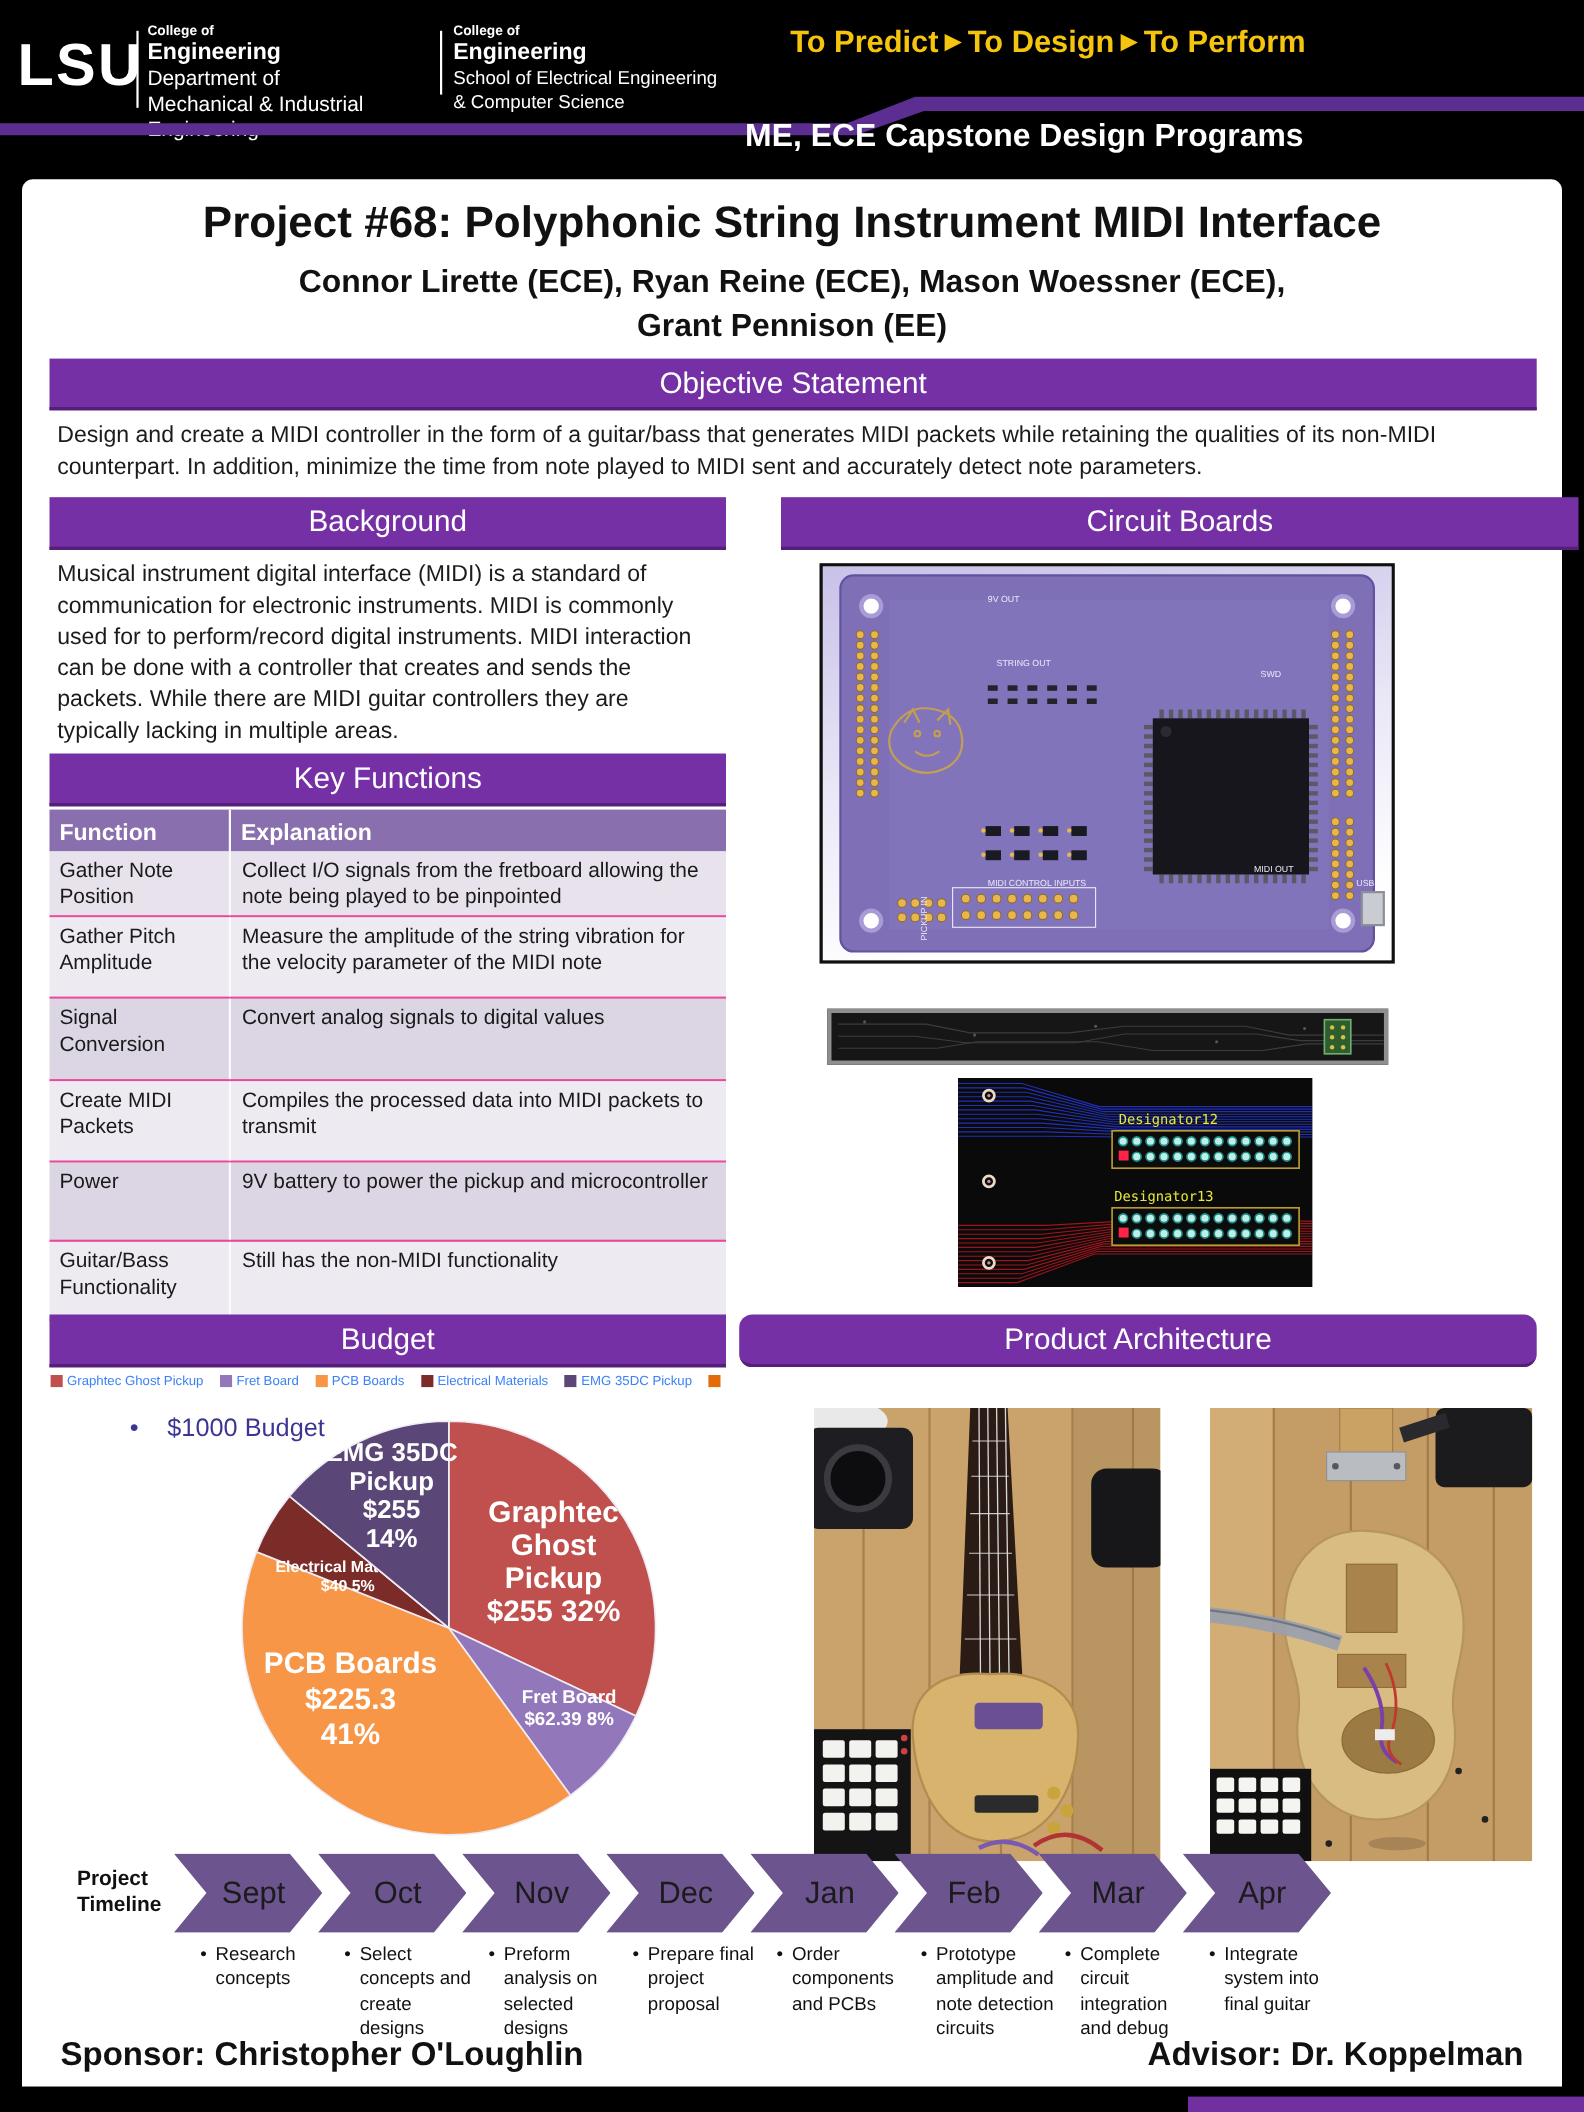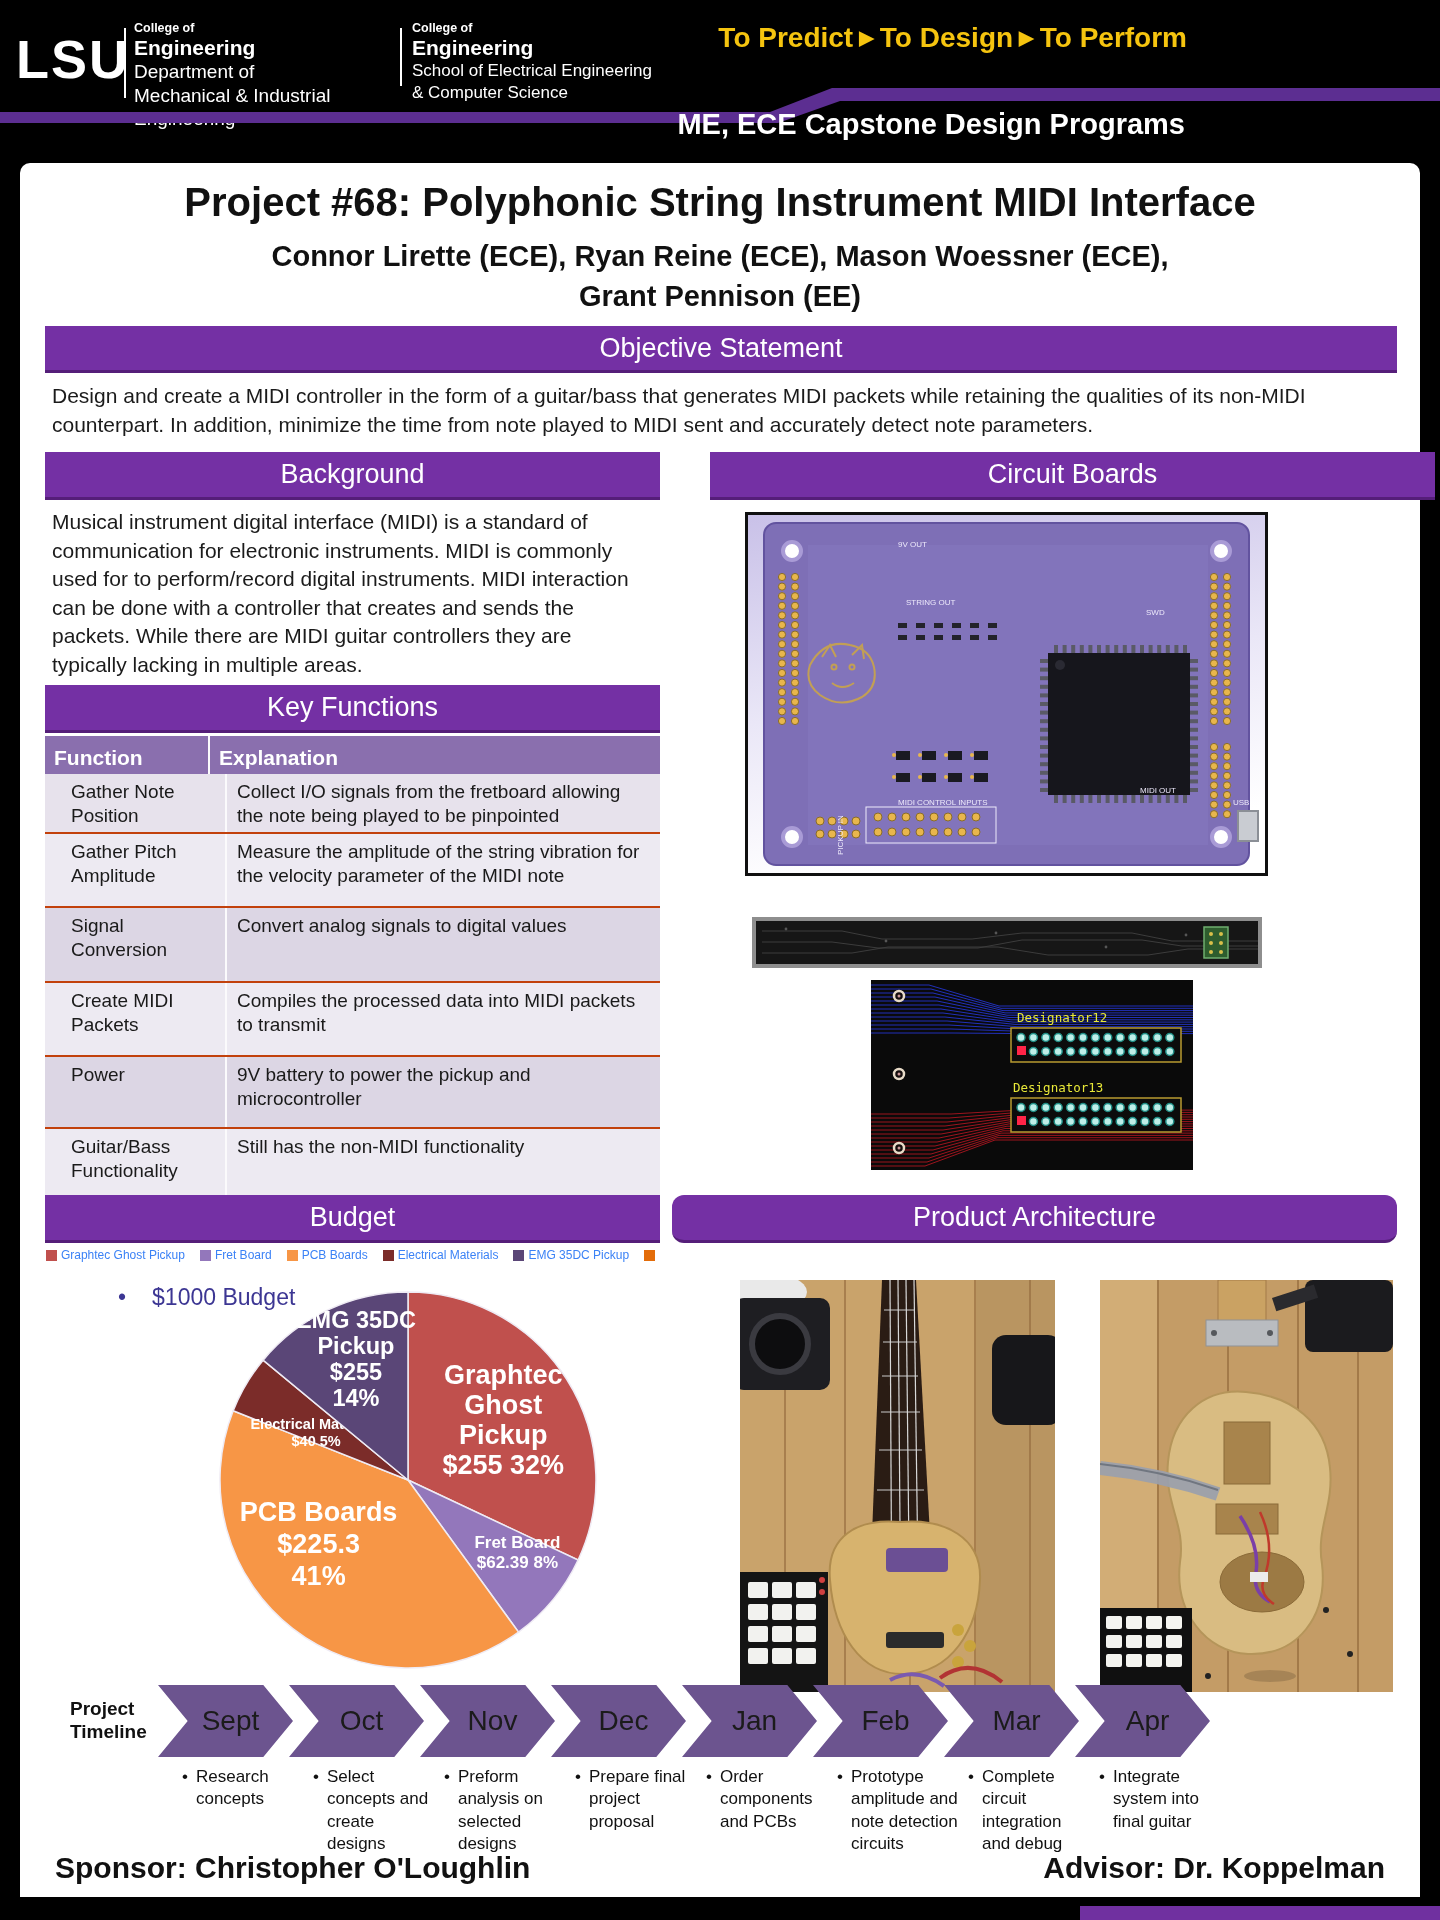--- a/index.html
+++ b/index.html
@@ -26,21 +26,21 @@
   #title{font-size:40px;font-weight:700;color:#111;text-align:center;width:100%;}
   .authors{font-size:29px;font-weight:700;color:#111;text-align:center;width:100%;}
   .body-text{font-size:21px;color:#1b1b1b;line-height:1.36;}
   
   #kf-table{left:45px;top:736px;width:615px;}
   .kf-hrow{display:flex;height:38px;background:#8A6FAE;color:#fff;font-weight:700;font-size:21px;}
   .kf-hrow div{display:flex;align-items:center;padding-left:9px;}
   .kf-row{display:flex;font-size:19px;color:#1a1a1a;}
   .kf-c1{width:148px;flex:none;padding:6px 6px 0 9px;border-right:2px solid #fbfafc;}
   .kf-c2{flex:1;padding:6px 8px 0 10px;}
-  .kf-row{border-bottom:2px solid #c2410c;line-height:1.28;padding-left:17px;}
+  .kf-row{border-bottom:2px solid #ec4899;line-height:1.28;}
   
   #legend{left:45px;top:1248px;width:615px;display:flex;justify-content:center;gap:15px;
           font-size:12px;color:#3b82f6;align-items:center;}
   .sw{width:11px;height:11px;display:inline-block;margin-right:4px;flex:none;}
   .leg-item{display:flex;align-items:center;white-space:nowrap;}
   #budget-bullet{left:118px;top:1284px;font-size:23px;color:#3C3693;display:flex;gap:26px;}
   
   .chev{position:absolute;top:1685px;height:72px;width:135px;background:#6C548F;
         clip-path:polygon(0% 0%,78% 0%,100% 50%,78% 100%,0% 100%,22% 50%);
         display:flex;align-items:center;justify-content:center;}

